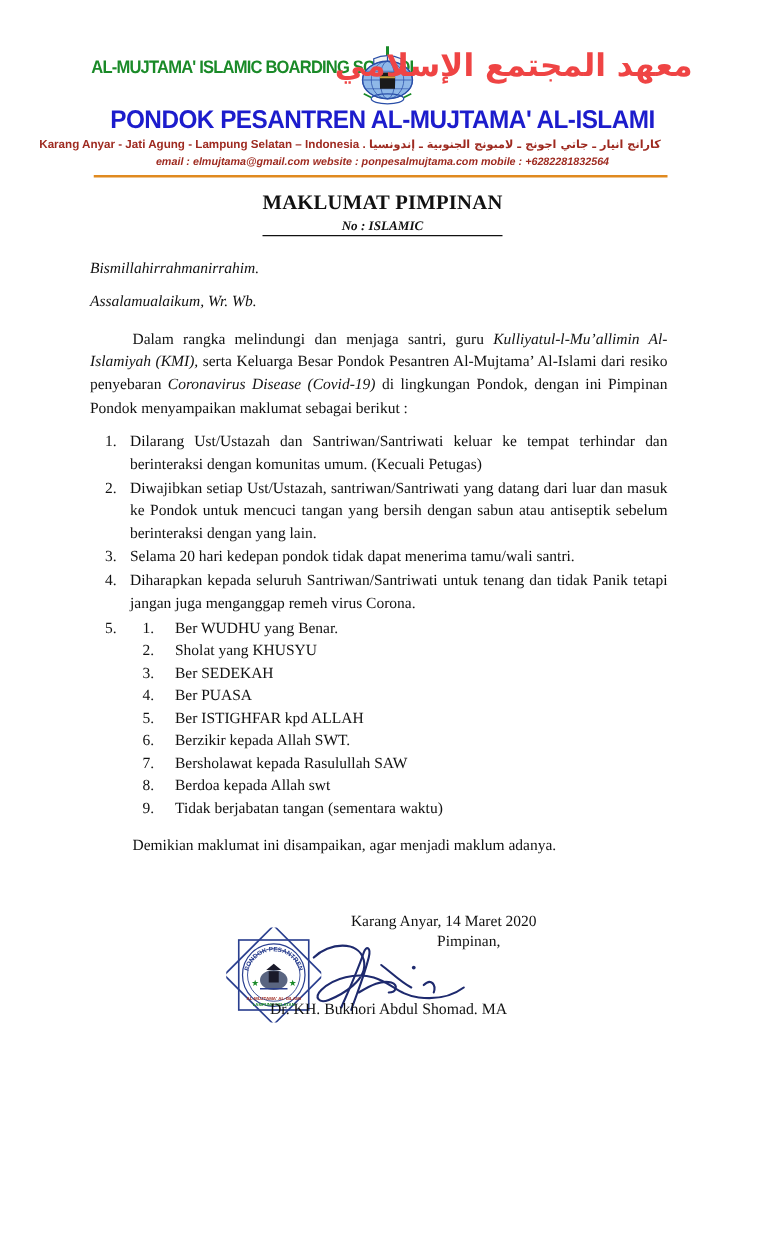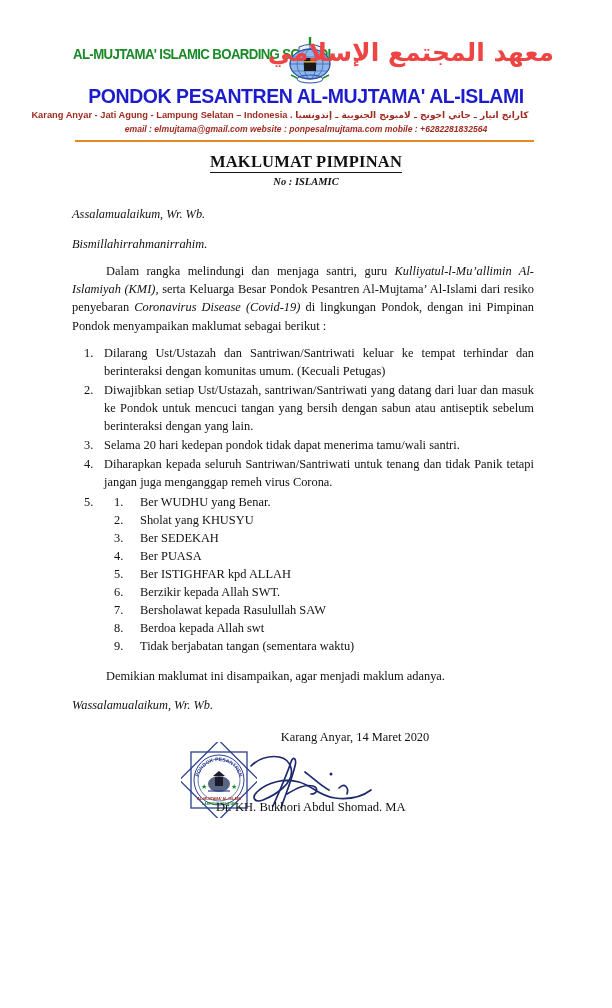--- a/index.html
+++ b/index.html
@@ -129,21 +129,21 @@
     left: 0;
     top: 152px;
     width: 612px;
     text-align: center;
     font-size: 16.5px;
     font-weight: bold;
     letter-spacing: 0.2px;
   }
   .doc-title span {
     border-bottom: 1.4px solid #111;
-    padding-bottom: 1px;
+    padding-bottom: 17px;
   }
   .doc-no {
     position: absolute;
     left: 0;
     top: 176px;
     width: 612px;
     text-align: center;
     font-size: 10.5px;
     font-weight: bold;
     font-style: italic;
@@ -303,23 +303,23 @@
     <div class="lh-rule"></div>
   </div>
 
   <div class="doc-title">
     <span>MAKLUMAT PIMPINAN</span>
   </div>
   <div class="doc-no">No : ISLAMIC</div>
 
   <div class="body-area">
 
+    <div class="salam">Bismillahirrahmanirrahim.</div>
+
     <div class="salam second">Assalamualaikum, Wr. Wb.</div>
-
-    <div class="salam">Bismillahirrahmanirrahim.</div>
 
     <div class="intro">
       <span>Dalam rangka melindungi dan menjaga santri, guru </span><i>Kulliyatul-l-Mu’allimin Al-Islamiyah (KMI),</i><span> serta Keluarga Besar Pondok Pesantren Al-Mujtama’ Al-Islami dari resiko penyebaran </span><i>Coronavirus Disease (Covid-19)</i><span> di lingkungan Pondok, dengan ini Pimpinan Pondok menyampaikan maklumat sebagai berikut :</span>
     </div>
 
     <ol class="lvl1">
       <li>
         <span class="num">1.</span>
         <span class="txt">Dilarang Ust/Ustazah dan Santriwan/Santriwati keluar ke tempat terhindar dan berinteraksi dengan komunitas umum. (Kecuali Petugas)</span>
       </li>
@@ -374,25 +374,25 @@
           <li>
             <span class="num">9.</span>
             <span>Tidak berjabatan tangan (sementara waktu)</span>
           </li>
         </ol>
       </li>
     </ol>
 
     <div class="closing">Demikian maklumat ini disampaikan, agar menjadi maklum adanya.</div>
 
-    <div class="wassalam">Wassalamualaikum, Wr. Wb.</div>
   </div>
 
   <div class="sig-block">
     <div class="sig-place">Karang Anyar, 14 Maret 2020</div>
+    <div class="sig-role">Pimpinan,</div>
   </div>
 
   <div class="stamp">
     <svg viewBox="0 0 76 76" width="76" height="76">
       <g transform="translate(38,38)">
 
         <rect x="-28" y="-28" width="56" height="56" fill="none" stroke="#2a3f8f" stroke-width="1.3"></rect>
         <rect x="-28" y="-28" width="56" height="56" fill="none" stroke="#2a3f8f" stroke-width="1.3" transform="rotate(45)"></rect>
         <circle r="25" fill="none" stroke="#2a3f8f" stroke-width="1"></circle>
         <circle r="21" fill="none" stroke="#2a3f8f" stroke-width="0.7"></circle>

